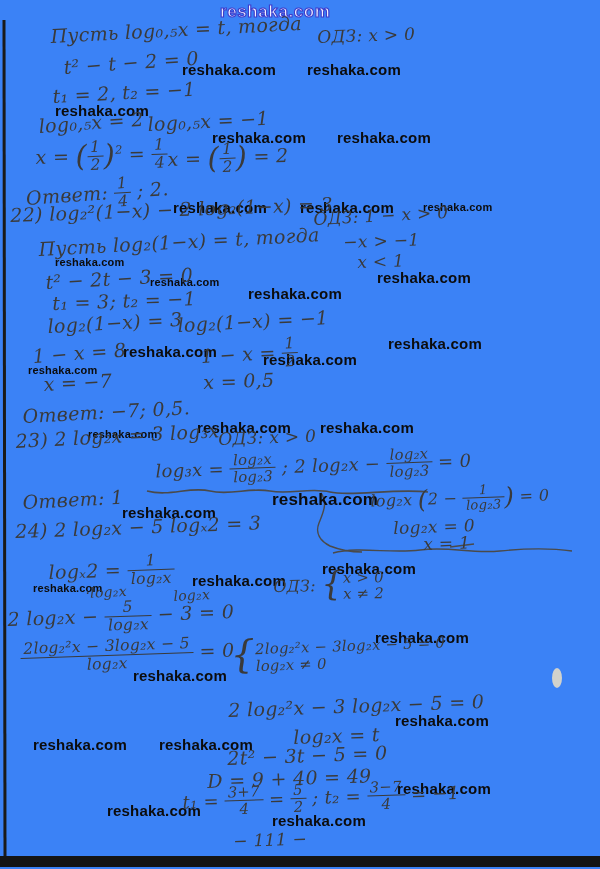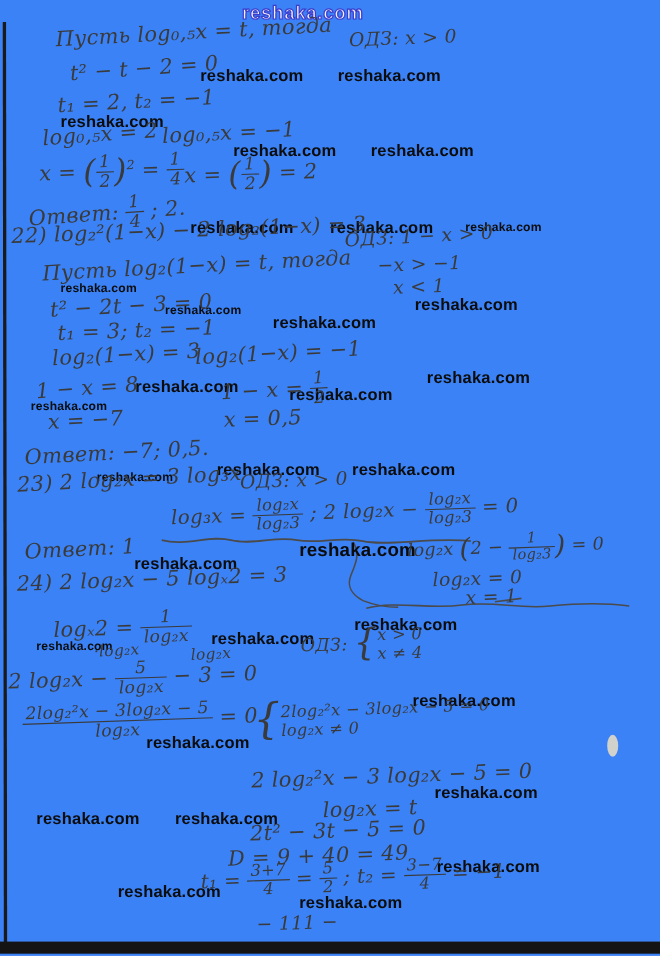--- a/index.html
+++ b/index.html
@@ -116,21 +116,21 @@
       <div class="hw" style="left: 218px; top: 430px; font-size: 17px; transform: rotate(-2deg);"><span class="pt">ОДЗ: x &gt; 0</span></div>
       <div class="hw" style="left: 155px; top: 455px; font-size: 18px; transform: rotate(-2deg);"><span class="pt">log₃x = </span><span class="frac"><span class="num">log₂x</span><span class="den">log₂3</span></span><span class="pt">  ;  2 log₂x − </span><span class="frac"><span class="num">log₂x</span><span class="den">log₂3</span></span><span class="pt"> = 0</span></div>
       <div class="hw" style="left: 22px; top: 492px; transform: rotate(-3deg);"><span class="pt">Ответ: 1</span></div>
       <div class="hw" style="left: 370px; top: 487px; font-size: 16px; transform: rotate(-2deg);"><span class="pt">log₂x </span><span class="pt big">(</span><span class="pt">2 − </span><span class="frac"><span class="num">1</span><span class="den">log₂3</span></span><span class="pt big">)</span><span class="pt"> = 0</span></div>
       <div class="hw" style="left: 393px; top: 519px; font-size: 17px; transform: rotate(-2deg);"><span class="pt">log₂x = 0</span></div>
       <div class="hw" style="left: 423px; top: 535px; font-size: 17px; transform: rotate(-2deg);"><span class="pt">x = 1</span></div>
       <div class="hw" style="left: 15px; top: 521px; transform: rotate(-2deg);"><span class="pt">24) 2 log₂x − 5 logₓ2 = 3</span></div>
       <div class="hw" style="left: 48px; top: 556px; transform: rotate(-2deg);"><span class="pt">logₓ2 = </span><span class="frac"><span class="num">1</span><span class="den">log₂x</span></span></div>
       <div class="hw" style="left: 85px; top: 586px; font-size: 14px; transform: rotate(-3deg);"><span class="pt">·log₂x</span></div>
       <div class="hw" style="left: 173px; top: 589px; font-size: 14px; transform: rotate(-3deg);"><span class="pt">log₂x</span></div>
-      <div class="hw" style="left: 273px; top: 570px; font-size: 16px; transform: rotate(-1deg);"><span class="pt">ОДЗ: </span><span class="pt big" style="font-size: 2.1em;">{</span><span class="stack"><span class="srow">x &gt; 0</span><span class="srow">x ≠ 4</span></span></div>
+      <div class="hw" style="left: 273px; top: 570px; font-size: 16px; transform: rotate(-1deg);"><span class="pt">ОДЗ: </span><span class="pt big" style="font-size: 2.1em;">{</span><span class="stack"><span class="srow">x &gt; 0</span><span class="srow">x ≠ 2</span></span></div>
       <div class="hw" style="left: 7px; top: 603px; transform: rotate(-2deg);"><span class="pt">2 log₂x − </span><span class="frac"><span class="num">5</span><span class="den">log₂x</span></span><span class="pt"> − 3 = 0</span></div>
       <div class="hw" style="left: 20px; top: 641px; transform: rotate(-2deg);"><span class="frac"><span class="num">2log₂²x − 3log₂x − 5</span><span class="den">log₂x</span></span><span class="pt"> = 0</span></div>
       <div class="hw" style="left: 230px; top: 638px; font-size: 16px; transform: rotate(-2deg);"><span class="pt big" style="font-size: 2.4em;">{</span><span class="stack"><span class="srow">2log₂²x − 3log₂x − 5 = 0</span><span class="srow">log₂x ≠ 0</span></span></div>
       <div class="hw" style="left: 228px; top: 700px; transform: rotate(-2deg);"><span class="pt">2 log₂²x − 3 log₂x − 5 = 0</span></div>
       <div class="hw" style="left: 293px; top: 727px; transform: rotate(-2deg);"><span class="pt">log₂x = t</span></div>
       <div class="hw" style="left: 227px; top: 748px; transform: rotate(-2deg);"><span class="pt">2t² − 3t − 5 = 0</span></div>
       <div class="hw" style="left: 207px; top: 771px; transform: rotate(-2deg);"><span class="pt">D = 9 + 40 = 49</span></div>
       <div class="hw" style="left: 182px; top: 786px; font-size: 18px; transform: rotate(-2deg);"><span class="pt">t₁ = </span><span class="frac"><span class="num">3+7</span><span class="den">4</span></span><span class="pt"> = </span><span class="frac"><span class="num">5</span><span class="den">2</span></span><span class="pt"> ; t₂ = </span><span class="frac"><span class="num">3−7</span><span class="den">4</span></span><span class="pt"> = −1</span></div>
       <div class="hw" style="left: 233px; top: 832px; font-size: 17px; transform: rotate(-2deg);"><span class="pt">− 111 −</span></div>
     </div>

